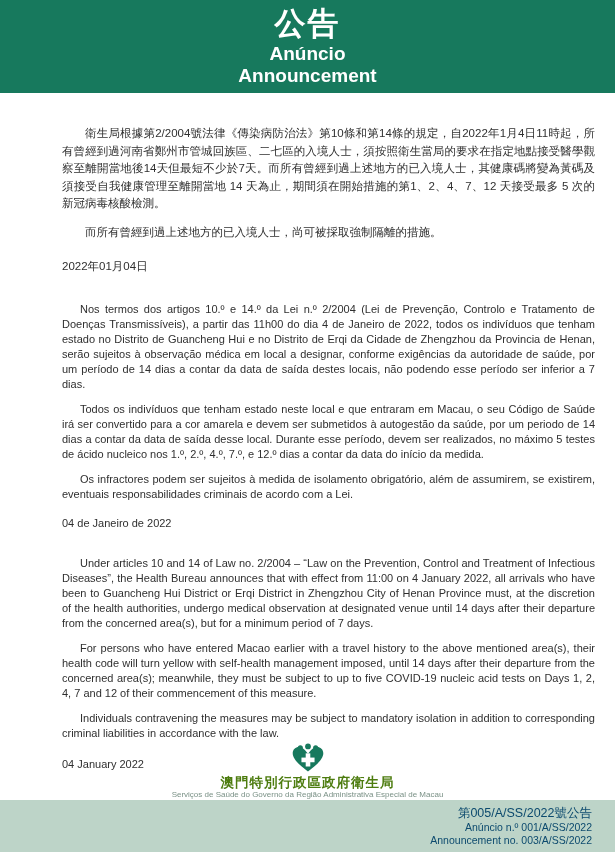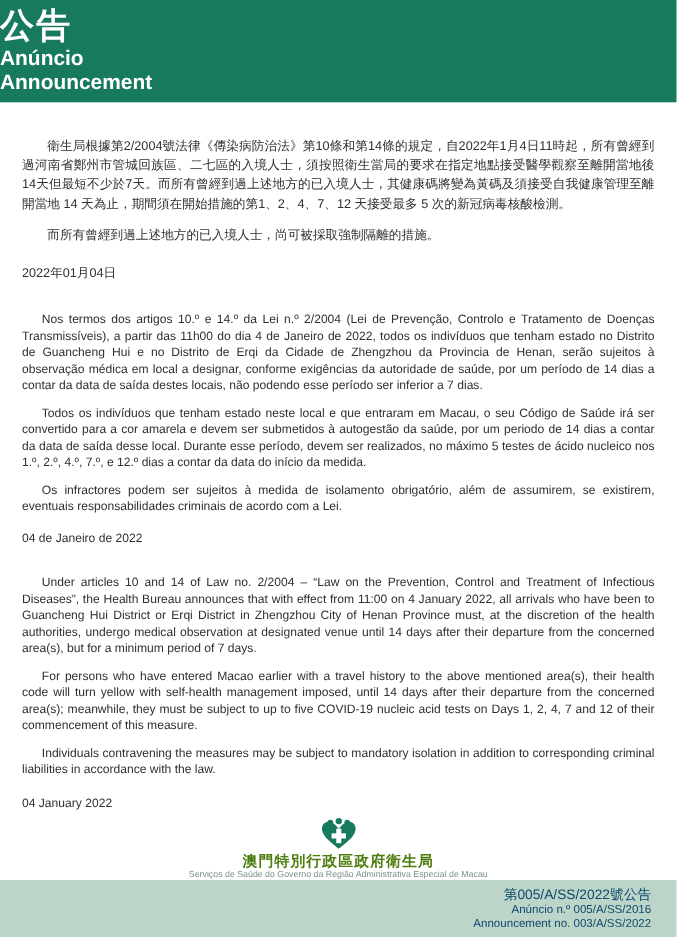--- a/index.html
+++ b/index.html
@@ -10,29 +10,30 @@
     color: #3a3a3a;
     position: relative;
     overflow: hidden;
   }
   .page { position: relative; width: 615px; height: 852px; background: #ffffff; }
 
   
   .header {
     background: #17795d;
     color: #ffffff;
+    text-align: center;
     height: 93px;
     padding-top: 5px;
   }
   .title-zh { font-size: 31px; font-weight: bold; line-height: 38px; letter-spacing: 2px; }
   .title-pt { font-size: 19px; font-weight: bold; line-height: 22px; }
   .title-en { font-size: 19px; font-weight: bold; line-height: 22px; }
 
   
-  .content { padding: 0 20px; }
+  .content { padding: 0 20px; margin-left: 42px; }
   p.zh {
     font-size: 11.5px;
     line-height: 17.5px;
     text-align: justify;
     color: #2f2f2f;
   }
   p.latin {
     font-size: 11px;
     line-height: 15px;
     text-align: justify;
@@ -130,17 +131,17 @@
           </g>
         </svg>
       </span>
     </div>
     <div class="org-zh">澳門特別行政區政府衛生局</div>
     <div class="org-pt">Serviços de Saúde do Governo da Região Administrativa Especial de Macau</div>
   </footer>
 
   <div class="ref-bar">
     <div class="ref-zh">第005/A/SS/2022號公告</div>
-    <div class="ref-pt">Anúncio n.º 005/A/SS/2016</div>
+    <div class="ref-pt">Anúncio n.º 001/A/SS/2022</div>
     <div class="ref-en">Announcement no. 003/A/SS/2022</div>
   </div>
 
 </div>
 
 </body></html>

